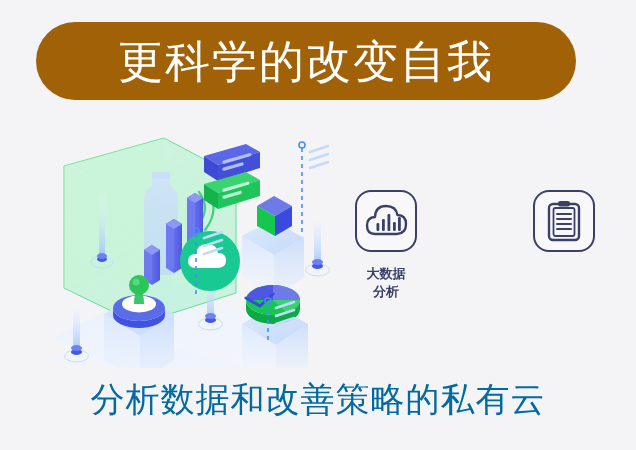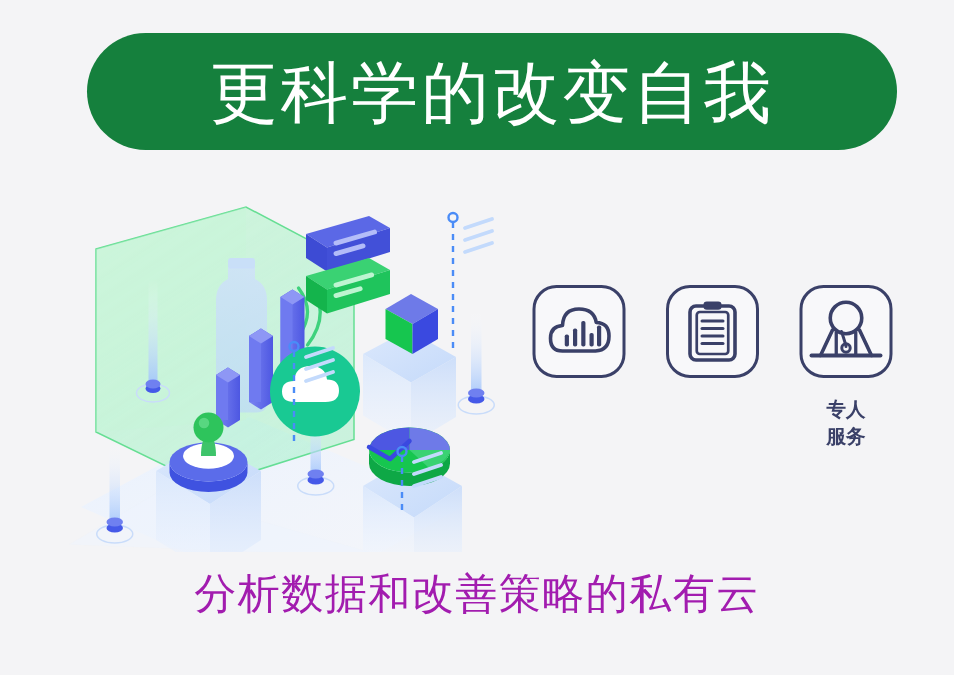--- a/index.html
+++ b/index.html
@@ -19,25 +19,25 @@
     left: 0; top: 0;
     width: 636px;
     height: 450px;
     background: #f4f4f6;
     overflow: hidden;
   }
 
   
   .banner {
     position: absolute;
-    left: 58px;
+    left: 36px;
     top: 22px;
     width: 540px;
     height: 78px;
-    background: #15803d;
+    background: #a16207;
     border-radius: 39px;
     display: flex;
     align-items: center;
     justify-content: center;
     box-sizing: border-box;
   }
   .banner-text {
     color: #ffffff;
     font-size: 45px;
     letter-spacing: 2px;
@@ -97,22 +97,22 @@
     white-space: pre-line;
   }
 
   
   .tagline {
     position: absolute;
     left: 0;
     top: 382px;
     width: 636px;
     text-align: center;
-    color: #a21caf;
-    font-size: 28px;
+    color: #0369a1;
+    font-size: 34px;
     letter-spacing: 1px;
     line-height: 1;
     font-weight: 500;
     font-family: "DejaVu Sans", "Liberation Sans", sans-serif;
     white-space: nowrap;
   }
 </style>
 </head>
 <body>
 
@@ -321,50 +321,38 @@
           <path d="M11,33 q-8,0 -8,-8.5 q0,-8 8,-8.5 q0.5,-11 11,-11 q10,0 11.5,9 q8.5,0.3 8.5,9 q0,9.5 -9,10 z" fill="none" stroke="#3a4068" stroke-width="2.4" stroke-linejoin="round"></path>
           <g fill="#3a4068">
             <rect x="12.5" y="22" width="2.8" height="8" rx="1.2"></rect>
             <rect x="18" y="18" width="2.8" height="12" rx="1.2"></rect>
             <rect x="23.5" y="13" width="2.8" height="17" rx="1.2"></rect>
             <rect x="29" y="21" width="2.8" height="9" rx="1.2"></rect>
             <rect x="34" y="16" width="2.8" height="14" rx="1.2"></rect>
           </g>
         </svg>
       </div>
+      <div class="feature-label">大数据
+分析</div>
     </div>
 
     <div class="feature">
       <div class="feature-card">
         <svg width="38" height="44" viewBox="0 0 38 44">
           <rect x="4" y="5" width="30" height="36" rx="4" fill="none" stroke="#3a4068" stroke-width="2.4"></rect>
           <rect x="8.5" y="9" width="21" height="28" rx="2" fill="none" stroke="#3a4068" stroke-width="1.8"></rect>
           <rect x="13" y="2" width="12" height="5.5" rx="2.2" fill="#3a4068"></rect>
           <g stroke="#3a4068" stroke-width="2" stroke-linecap="round">
             <line x1="12" y1="15" x2="26" y2="15"></line>
             <line x1="12" y1="20" x2="26" y2="20"></line>
             <line x1="12" y1="25" x2="26" y2="25"></line>
             <line x1="12" y1="30" x2="26" y2="30"></line>
           </g>
         </svg>
       </div>
     </div>
 
-    <div class="feature">
-      <div class="feature-card">
-        <svg width="50" height="44" viewBox="0 0 50 44">
-          <circle cx="25" cy="13" r="10.5" fill="none" stroke="#3a4068" stroke-width="2.4"></circle>
-          <path d="M16,21 L8,38 M34,21 L42,38" fill="none" stroke="#3a4068" stroke-width="2.4" stroke-linecap="round"></path>
-          <path d="M18.5,22 v16 M31.5,22 v16" fill="none" stroke="#3a4068" stroke-width="2.2"></path>
-          <path d="M22,22 q3,9 3,10" fill="none" stroke="#3a4068" stroke-width="2" stroke-linecap="round"></path>
-          <circle cx="25" cy="33" r="2.8" fill="none" stroke="#3a4068" stroke-width="2"></circle>
-          <line x1="2" y1="38" x2="48" y2="38" stroke="#3a4068" stroke-width="2.6" stroke-linecap="round"></line>
-        </svg>
-      </div>
-      <div class="feature-label">专人
-服务</div>
-    </div>
 
   </div>
 
   <div class="tagline">分析数据和改善策略的私有云</div>
 
 </div>
 
 </body></html>

